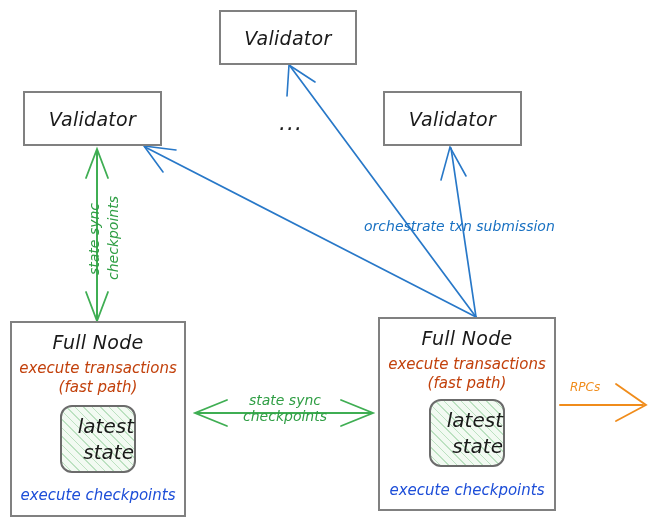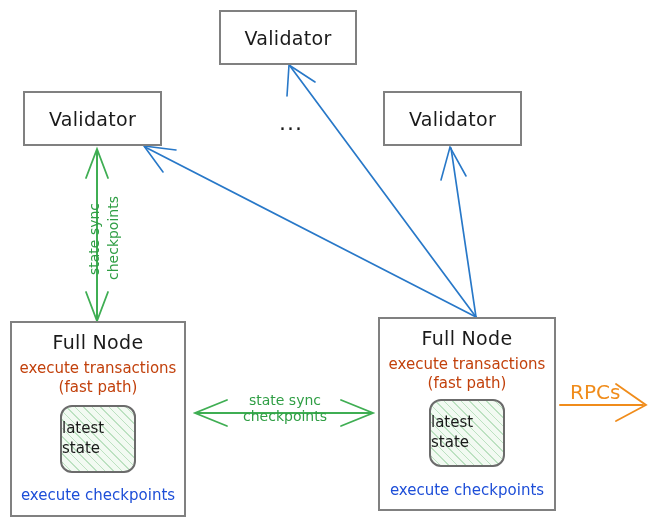--- a/index.html
+++ b/index.html
@@ -9,20 +9,21 @@
   }
   body {
     font-family: "DejaVu Sans", sans-serif;
   }
   #diagram-root {
     position: relative;
     width: 651px;
     height: 526px;
     background: #ffffff;
     overflow: hidden;
+    font-style: italic;
   }
   svg.layer {
     position: absolute;
     left: 0;
     top: 0;
     width: 651px;
     height: 526px;
     overflow: visible;
   }
   .node-box {
@@ -73,34 +74,34 @@
     background-color: #f2faf2;
     background-image: repeating-linear-gradient(
       45deg,
       rgba(64,168,80,0.30) 0px,
       rgba(64,168,80,0.30) 1px,
       rgba(255,255,255,0) 1px,
       rgba(255,255,255,0) 6px
     );
     display: flex;
     flex-direction: column;
-    align-items: flex-start;
+    align-items: flex-end;
     justify-content: center;
-    font-size: 15px;
+    font-size: 20px;
     color: #1a1a1a;
     line-height: 1.3;
   }
   .flabel {
     position: absolute;
     z-index: 4;
     white-space: nowrap;
   }
   .lbl-blue { color: #1971c2; font-size: 14px; }
   .lbl-green { color: #2f9e44; font-size: 14px; }
-  .lbl-orange { color: #f08c1b; font-size: 20px; }
+  .lbl-orange { color: #f08c1b; font-size: 12px; }
   .ellipsis {
     position: absolute;
     font-size: 22px;
     color: #1a1a1a;
     letter-spacing: 1px;
     line-height: 1;
     z-index: 4;
   }
   .vert-label {
     position: absolute;
@@ -168,20 +169,21 @@
 
   <div class="node-box validator-box" style="left:383px; top:91px; width:139px; height:55px;">
     <span class="validator-label">Validator</span>
   </div>
 
   <div class="ellipsis" style="left:279px; top:112px;">...</div>
 
   <div class="vert-label lbl-green" style="left:86px; top:275px;">state sync</div>
   <div class="vert-label lbl-green" style="left:105px; top:280px;">checkpoints</div>
 
+  <div class="flabel lbl-blue" style="left:364px; top:218px;">orchestrate txn submission</div>
 
   <div class="sync-mid lbl-green" style="left:215px; top:392px; width:140px;">
     <div>state sync</div>
     <div>checkpoints</div>
   </div>
 
   <div class="flabel lbl-orange" style="left:570px; top:380px;">RPCs</div>
 
   <div class="node-box fullnode-box" style="left:10px; top:321px; width:176px; height:196px;">
     <div class="fullnode-title">Full Node</div>

